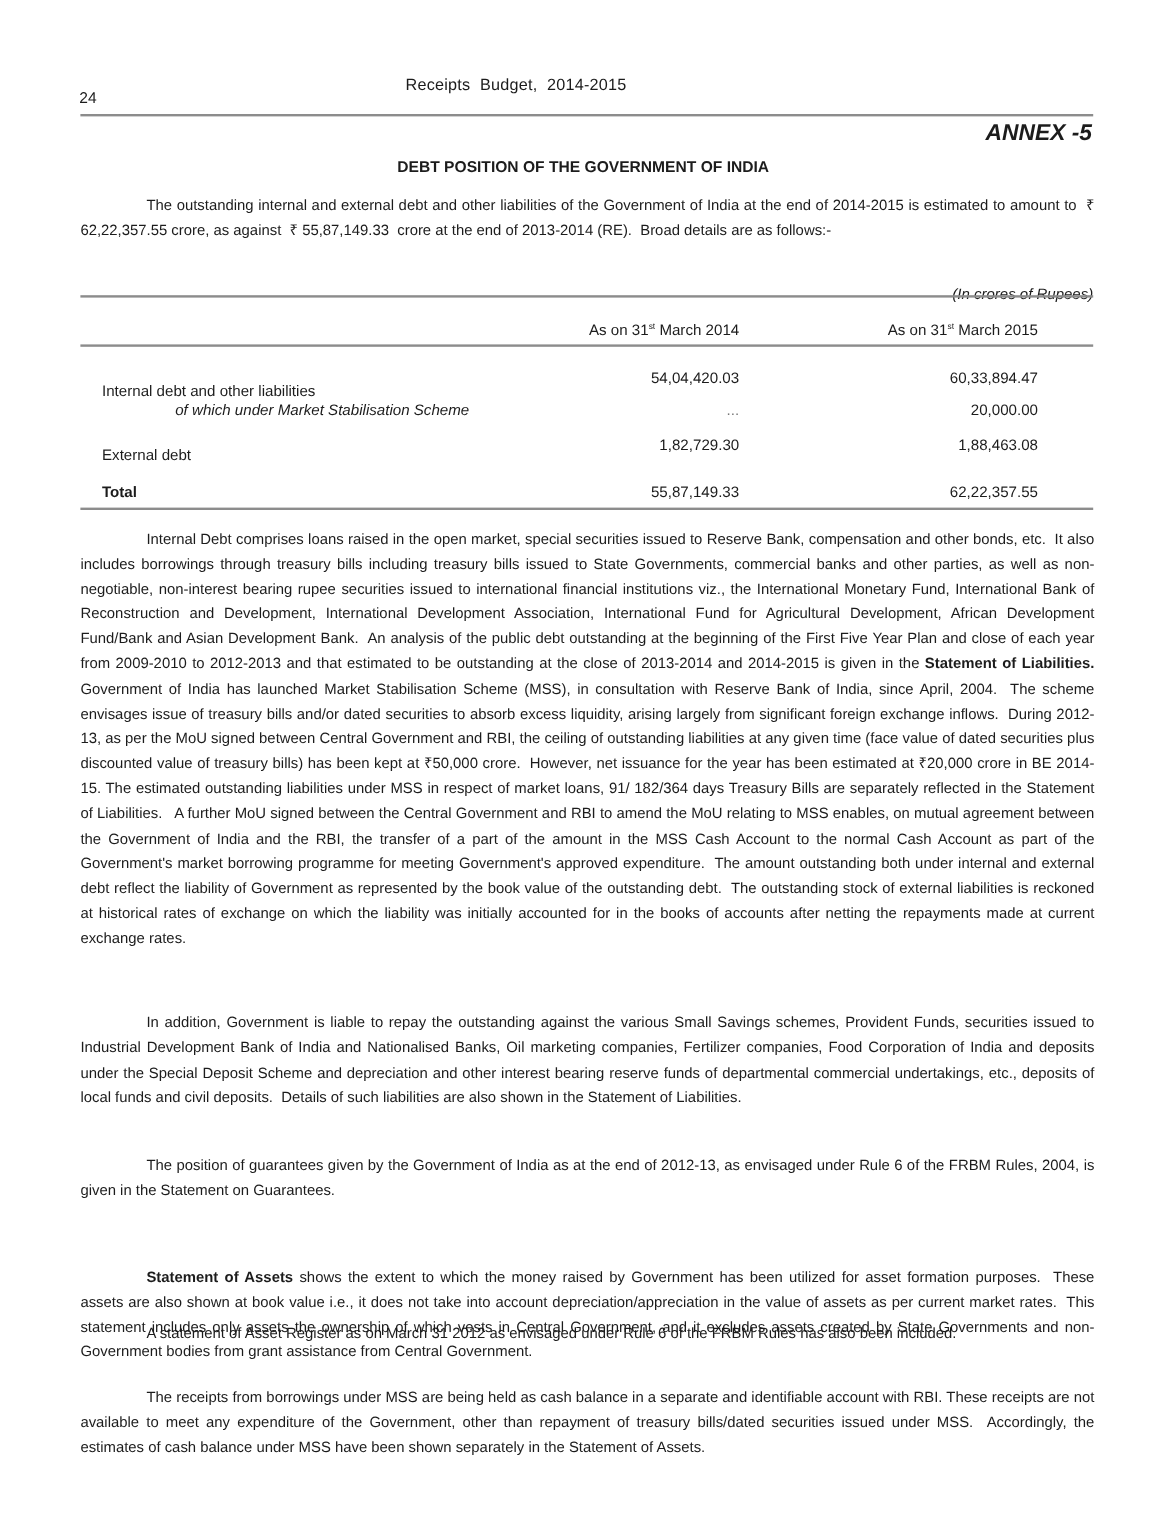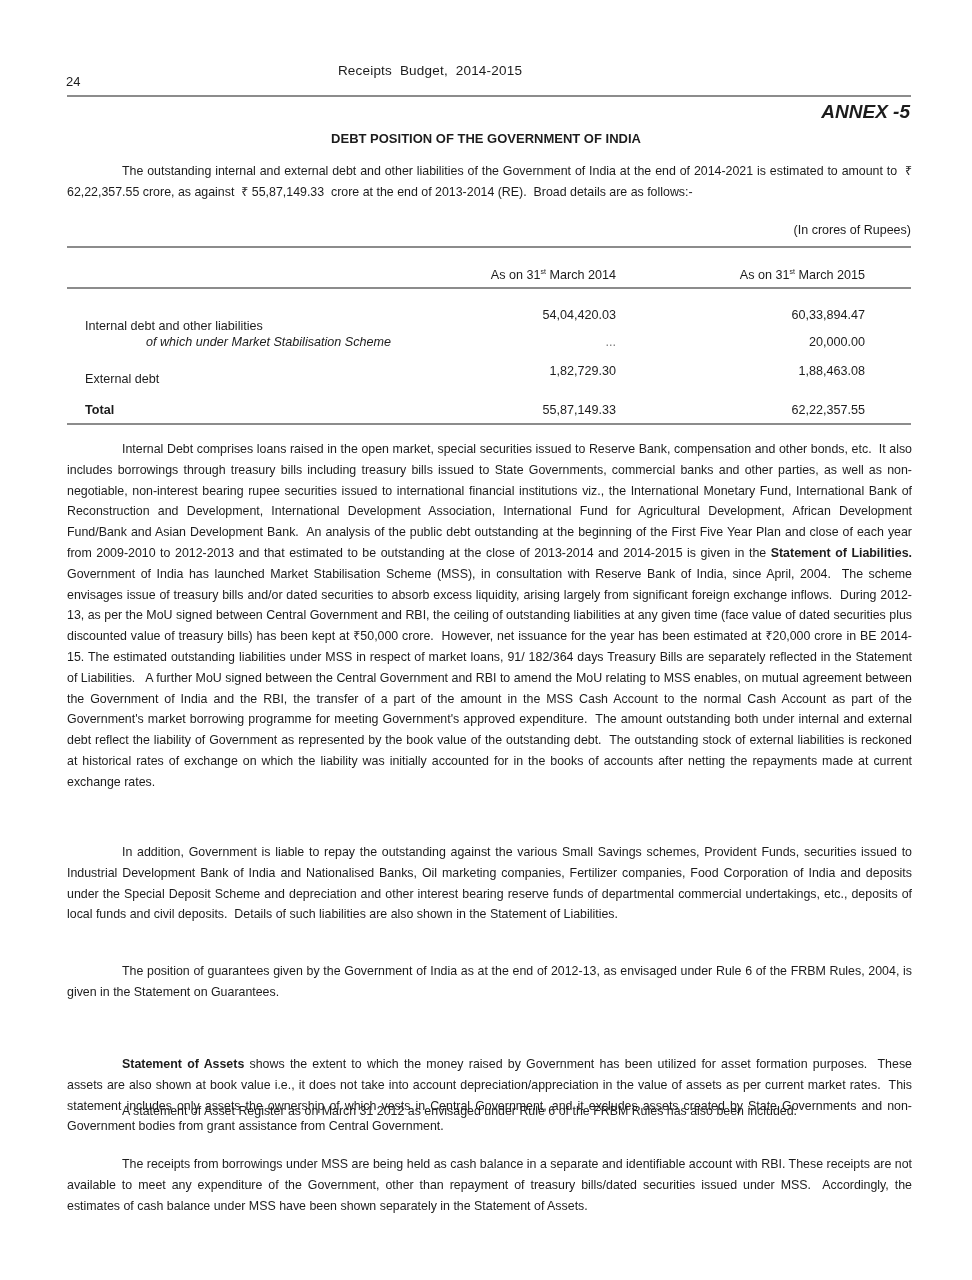--- a/index.html
+++ b/index.html
@@ -62,22 +62,23 @@
       font-size: 12.4px;
       line-height: 20.8px;
       text-align: justify;
       text-indent: 55px;
       margin: 0;
     }
     .para b { font-weight: bold; }
     .units {
       position: absolute;
       right: 61px;
-      top: 223px;
+      top: 238px;
       font-size: 12.5px;
+      font-style: italic;
     }
     .rule {
       position: absolute;
       left: 67px;
       width: 844px;
       height: 0;
       border-top: 2px solid #8c8c8c;
     }
     .tbl-cell {
       position: absolute;
@@ -94,21 +95,21 @@
   </style>
 </head>
 <body>
 
 <div class="page-number">24</div>
 <div class="running-head" style="white-space:pre;">Receipts  Budget,  2014-2015</div>
 <div class="head-rule"></div>
 <div class="annex">ANNEX -5</div>
 <div class="doc-title">DEBT POSITION OF THE GOVERNMENT OF INDIA</div>
 
-<p class="para" style="top:161px; white-space:pre-wrap;">The outstanding internal and external debt and other liabilities of the Government of India at the end of 2014-2021 is estimated to amount to  ₹ 62,22,357.55 crore, as against  ₹ 55,87,149.33  crore at the end of 2013-2014 (RE).  Broad details are as follows:-</p>
+<p class="para" style="top:161px; white-space:pre-wrap;">The outstanding internal and external debt and other liabilities of the Government of India at the end of 2014-2015 is estimated to amount to  ₹ 62,22,357.55 crore, as against  ₹ 55,87,149.33  crore at the end of 2013-2014 (RE).  Broad details are as follows:-</p>
 
 <div class="units">(In crores of Rupees)</div>
 <div class="rule" style="top:246px;"></div>
 
 <div class="tbl-cell hdr col1" style="top:268px;"><span>As on 31</span><sup>st</sup><span style="white-space:pre;"> March 2014</span></div>
 <div class="tbl-cell hdr col2" style="top:268px;"><span>As on 31</span><sup>st</sup><span style="white-space:pre;"> March 2015</span></div>
 
 <div class="rule" style="top:287px;"></div>
 
 <div>

